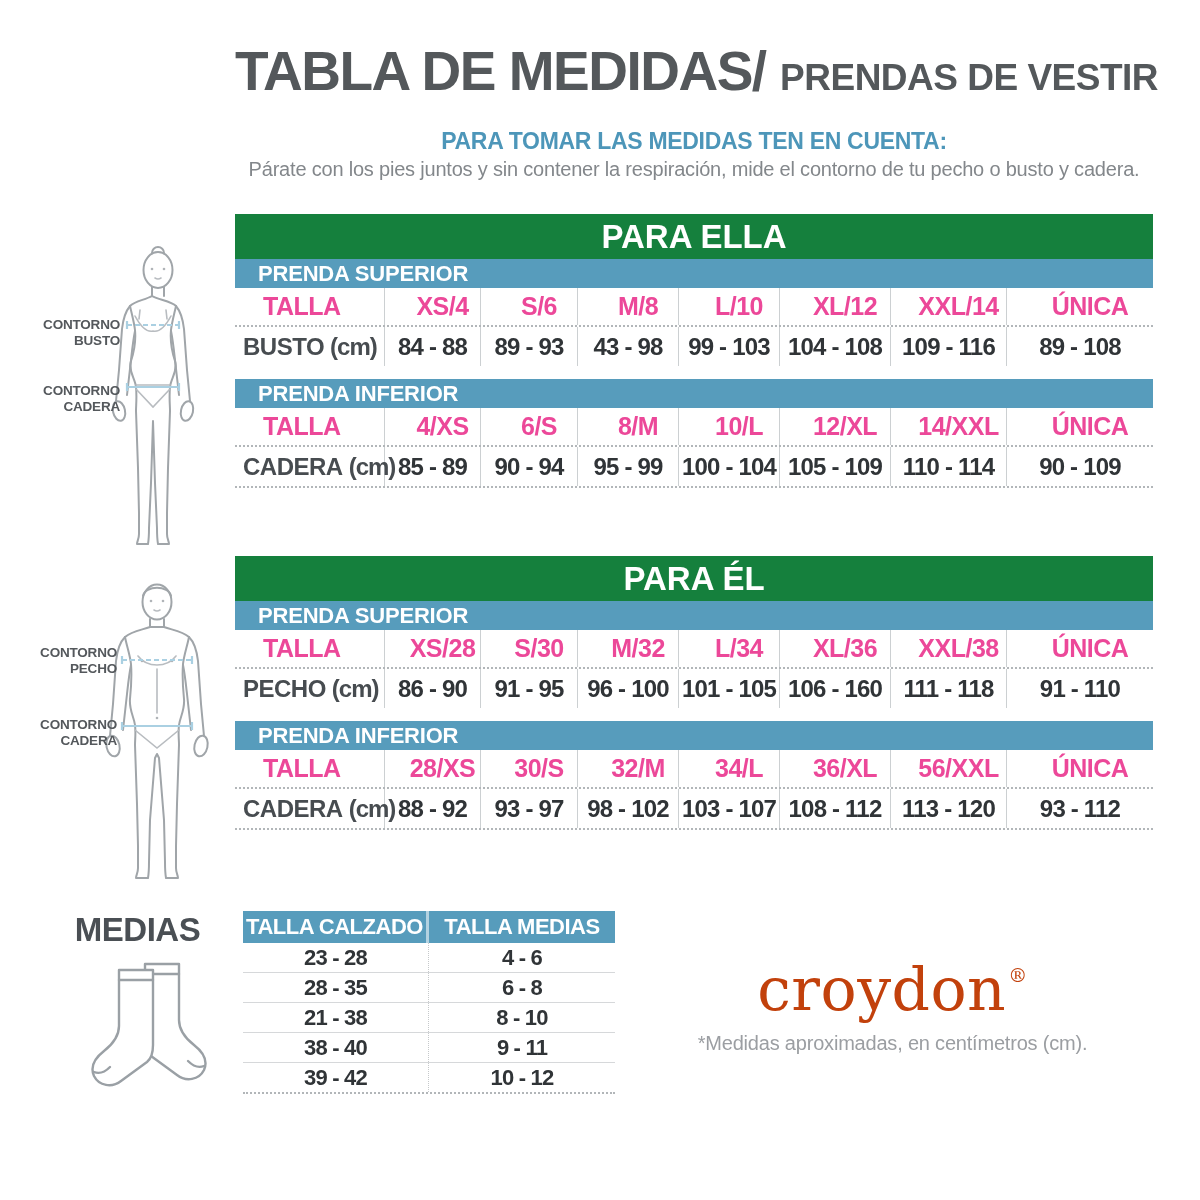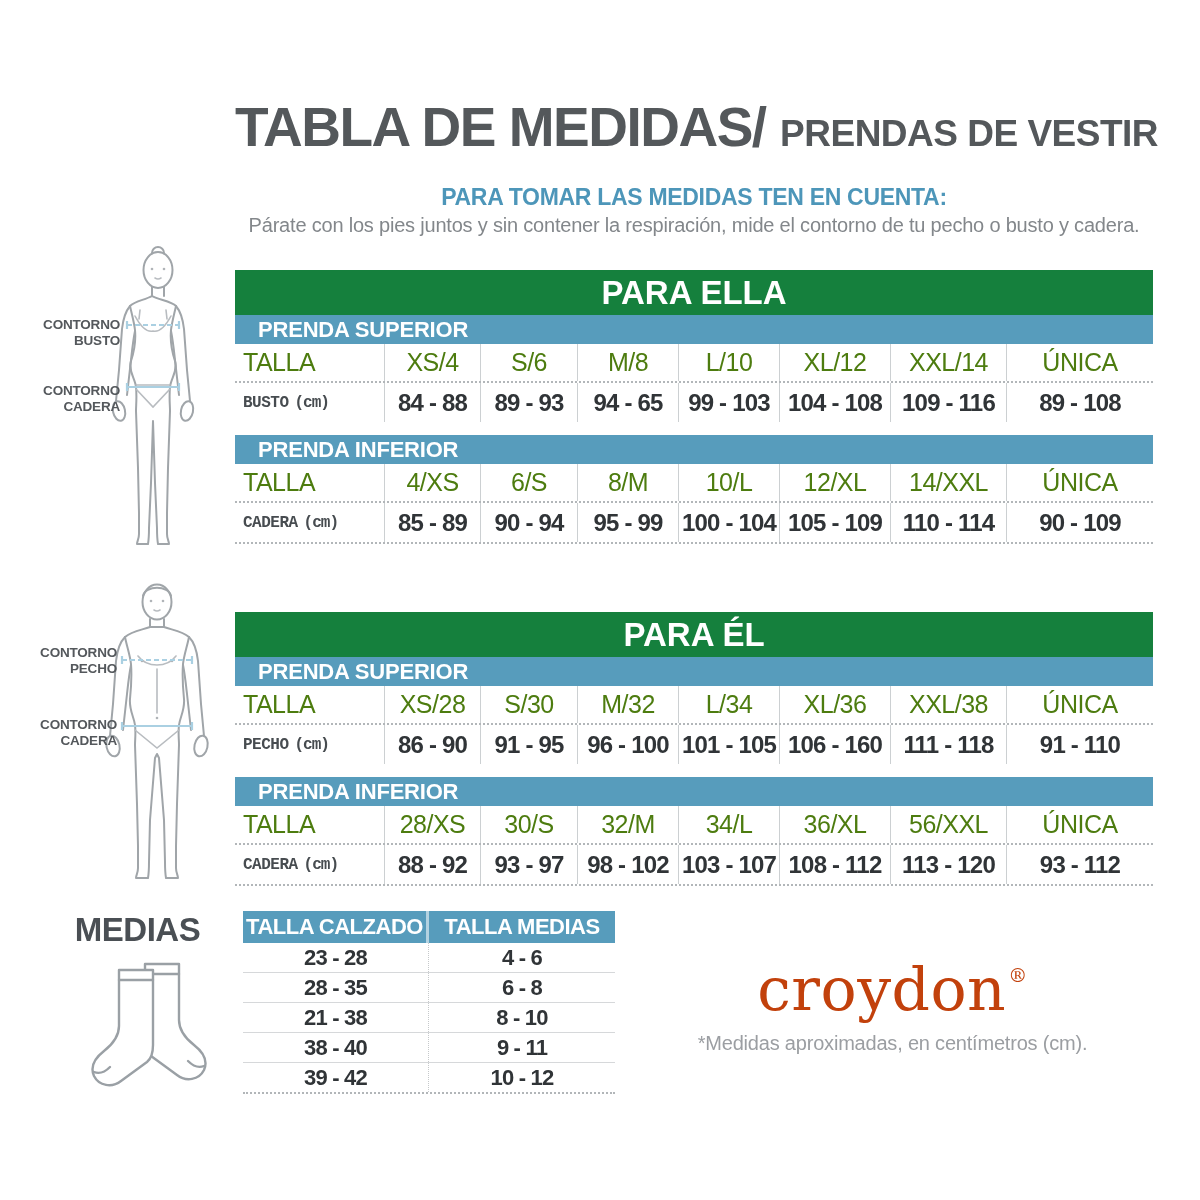--- a/index.html
+++ b/index.html
@@ -2,21 +2,21 @@
 <html><head>
 <meta charset="utf-8">
 <style>
   html,body{margin:0;padding:0;background:#fff;}
   .page{position:relative;width:1200px;height:1200px;background:#fff;overflow:hidden;
         font-family:"Liberation Sans",sans-serif;-webkit-font-smoothing:antialiased;}
 
   
   .main{position:absolute;left:235px;top:0;width:918px;}
 
-  .title-line{margin-top:96px;text-align:center;white-space:nowrap;line-height:62px;}
+  .title-line{margin-top:40px;text-align:center;white-space:nowrap;line-height:62px;}
   .title-main{font-size:55px;font-weight:800;color:#54585b;letter-spacing:-1.5px;}
   .title-sub{font-size:37px;font-weight:700;color:#54585b;letter-spacing:-0.5px;margin-left:10px;}
 
   .subtitle{margin-top:12px;text-align:center;font-size:23px;font-weight:800;color:#4d96b9;letter-spacing:-0.3px;}
   .instructions{margin-top:3px;text-align:center;font-size:20px;color:#83878b;letter-spacing:-0.2px;}
 
   
   .sizetable{width:918px;}
   .t-ella{margin-top:33px;}
   .t-el{margin-top:68px;}
@@ -26,24 +26,24 @@
   .t-band{height:29px;background:#579cbc;color:#fff;display:flex;align-items:center;
           padding-left:23px;font-size:22px;font-weight:800;letter-spacing:-0.2px;box-sizing:border-box;}
   .t-band.second{margin-top:13px;}
 
   .t-row{display:grid;grid-template-columns:150px 96px 97px 101px 101px 111px 116px 146px;}
   .t-row > div{display:flex;align-items:center;justify-content:center;border-right:1px solid #ccd0d2;}
   .t-row > div:last-child{border-right:none;}
   .t-row > div:first-child{justify-content:flex-start;padding-left:8px;box-sizing:border-box;}
 
   .t-row.sizes{height:37px;}
-  .t-row.sizes > div{color:#4d7c0f;font-weight:400;font-size:25px;letter-spacing:-0.5px;}
+  .t-row.sizes > div{color:#ec4899;font-weight:700;font-size:25px;letter-spacing:-0.5px;margin-left:20px;}
   .t-row.vals{height:39px;}
   .t-row.vals > div{color:#303437;font-weight:700;font-size:24px;letter-spacing:-0.8px;}
-  .t-row.vals > div.mlabel{color:#474c50;font-weight:800;font-size:16px;letter-spacing:-0.5px;font-family:Liberation Mono, monospace;}
+  .t-row.vals > div.mlabel{color:#474c50;font-weight:800;font-size:24px;letter-spacing:-0.5px;}
   .mlabel .unit{font-weight:600;margin-left:6px;letter-spacing:-1px;}
   .sep{height:0;border-top:2px dotted #b2b6b9;}
 
   
   .medias-heading{position:absolute;left:60px;top:911px;width:155px;text-align:center;
                   font-size:33px;font-weight:800;color:#4a4f54;letter-spacing:-0.5px;}
   .socks{position:absolute;left:85px;top:952px;}
 
   .medias-table{position:absolute;left:243px;top:911px;width:372px;}
   .mt-head{display:grid;grid-template-columns:1fr 1fr;height:32px;background:#579cbc;}
@@ -178,21 +178,21 @@
         <div>ÚNICA</div>
       </div>
       <div class="sep"></div>
       <div class="t-row vals">
         <div class="mlabel">
           <span>BUSTO</span>
           <span class="unit">(cm)</span>
         </div>
         <div>84 - 88</div>
         <div>89 - 93</div>
-        <div>94 - 65</div>
+        <div>43 - 98</div>
         <div>99 - 103</div>
         <div>104 - 108</div>
         <div>109 - 116</div>
         <div>89 - 108</div>
       </div>
 
       <div class="t-band second">PRENDA INFERIOR</div>
       <div class="t-row sizes">
         <div>TALLA</div>
         <div>4/XS</div>

